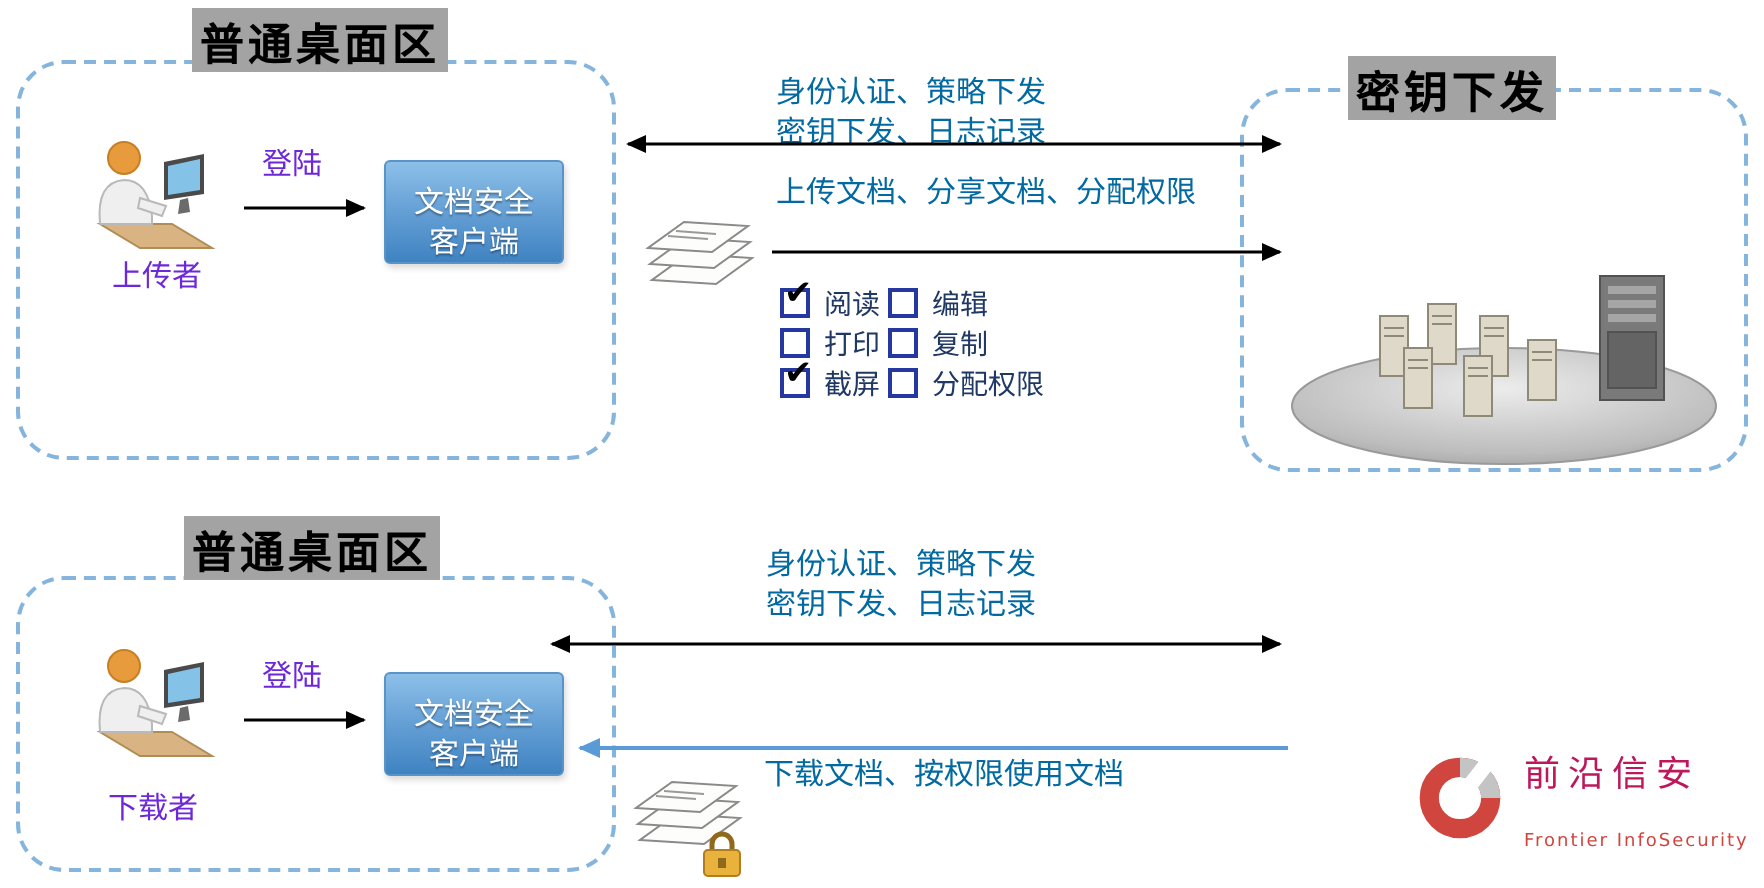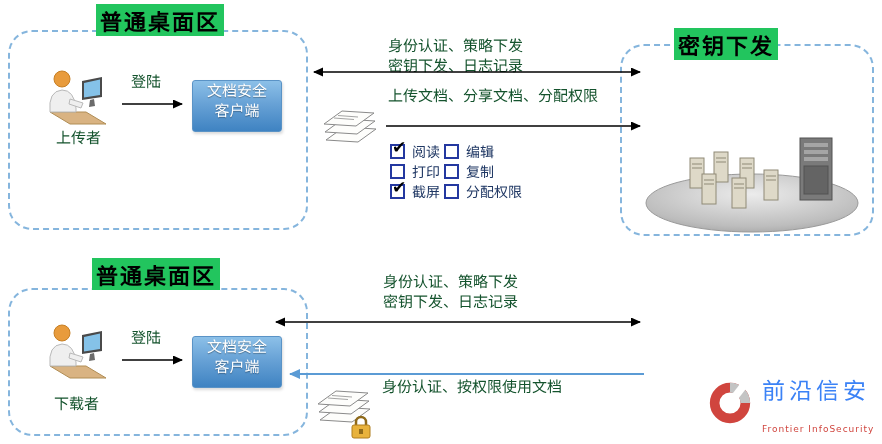--- a/index.html
+++ b/index.html
@@ -2,47 +2,47 @@
 <html lang="zh-CN"><head>
 <meta charset="utf-8">
 <style>
   * { margin:0; padding:0; box-sizing:border-box; }
   html,body { background:#fff; }
   body { font-family:"DejaVu Sans","Liberation Sans",sans-serif; }
   .canvas { position:relative; width:882px; height:444px; background:#fff; overflow:hidden; }
 
   .zone { position:absolute; border:2px dashed #85b5dd; border-radius:24px; z-index:1; }
   .zone-title { position:absolute; font-size:22px; font-weight:bold; color:#000;
-                letter-spacing:2px; background:#22c55e; padding:0 4px; z-index:3; white-space:nowrap; }
+                letter-spacing:2px; background:#a3a3a3; padding:0 4px; z-index:3; white-space:nowrap; }
 
   .icon-abs { position:absolute; z-index:2; }
 
   .client-box { position:absolute; width:90px; height:52px; z-index:2;
                 background:linear-gradient(#8cc0e8,#68a2d6 45%,#3f83c2);
                 border:1px solid #5a93c6; border-radius:3px;
-                display:flex; flex-direction:column; align-items:center; justify-content:flex-start;
+                display:flex; flex-direction:column; align-items:center; justify-content:flex-end;
                 color:#fff; font-size:15px; line-height:1.35; text-shadow:0 1px 1px rgba(0,0,0,.35);
                 box-shadow:1px 2px 3px rgba(0,0,0,.15); }
 
-  .small-label { position:absolute; font-size:15px; color:#14532d; z-index:2; white-space:nowrap; }
-  .flow-label  { position:absolute; font-size:15px; color:#14532d; line-height:20px; z-index:2; white-space:nowrap; }
+  .small-label { position:absolute; font-size:15px; color:#6d28d9; z-index:2; white-space:nowrap; }
+  .flow-label  { position:absolute; font-size:15px; color:#0369a1; line-height:20px; z-index:2; white-space:nowrap; }
 
   .arrows { position:absolute; left:0; top:0; z-index:4; pointer-events:none; }
   .arrows .k { stroke:#000; stroke-width:1.5; }
   .arrows .b { stroke:#5b9bd5; stroke-width:2; }
 
   .perm-col { position:absolute; display:flex; flex-direction:column; gap:4px; z-index:2; }
   .perm-item { display:flex; align-items:center; gap:7px; height:16px; }
   .checkbox { position:relative; width:15px; height:15px; border:2px solid #2438a0; background:#fff; flex:none; }
   .checkbox.checked::after { content:"\2714"; position:absolute; left:0; top:-9px;
                              font-size:17px; font-weight:bold; color:#000; }
   .perm-label { font-size:14px; color:#203864; white-space:nowrap; }
 
   .logo { position:absolute; display:flex; align-items:center; gap:8px; z-index:2; }
-  .logo-name { font-size:23px; color:#3b82f6; letter-spacing:4px; white-space:nowrap; }
+  .logo-name { font-size:18px; color:#be185d; letter-spacing:4px; white-space:nowrap; }
   .logo-sub  { font-size:9px; color:#d0453e; letter-spacing:1px; margin-top:18px; white-space:nowrap; }
 </style>
 </head>
 <body>
 
 <div class="canvas">
 
   <div class="zone" style="left:8px;top:30px;width:300px;height:200px"></div>
   <div class="zone" style="left:620px;top:44px;width:254px;height:192px"></div>
   <div class="zone" style="left:8px;top:288px;width:300px;height:148px"></div>
@@ -162,21 +162,21 @@
 
   <div class="client-box" style="left:192px;top:336px">
     <span>文档安全</span>
     <span>客户端</span>
   </div>
 
   <div class="flow-label" style="left:383px;top:272px">
     <div>身份认证、策略下发</div>
     <div>密钥下发、日志记录</div>
   </div>
-  <div class="flow-label" style="left:382px;top:377px">身份认证、按权限使用文档</div>
+  <div class="flow-label" style="left:382px;top:377px">下载文档、按权限使用文档</div>
 
   <svg class="icon-abs" style="left:314px;top:378px" width="66" height="62" viewBox="0 0 66 62">
     <g fill="#fdfdfb" stroke="#8a8a8a" stroke-width="1">
       <path d="M6 42 L38 44 L56 31 L24 29 Z"></path>
       <path d="M5 34 L37 36 L55 23 L23 21 Z"></path>
       <path d="M4 26 L36 28 L54 15 L22 13 Z"></path>
     </g>
     <g stroke="#9a9a9a" stroke-width="0.9" fill="none">
       <path d="M14 20 L34 21.5 M18 17.5 L38 19"></path>
     </g>

